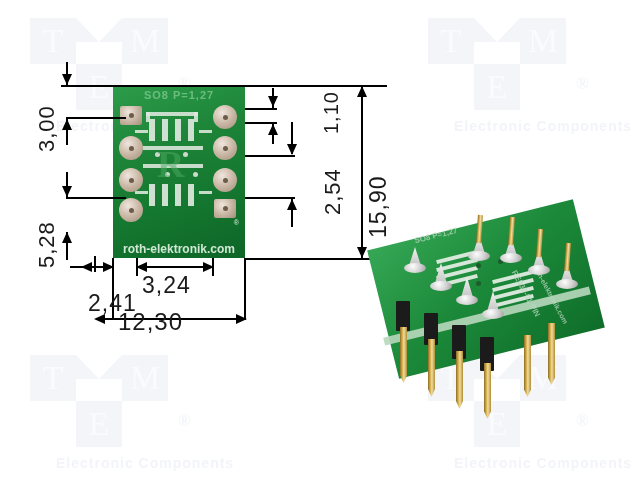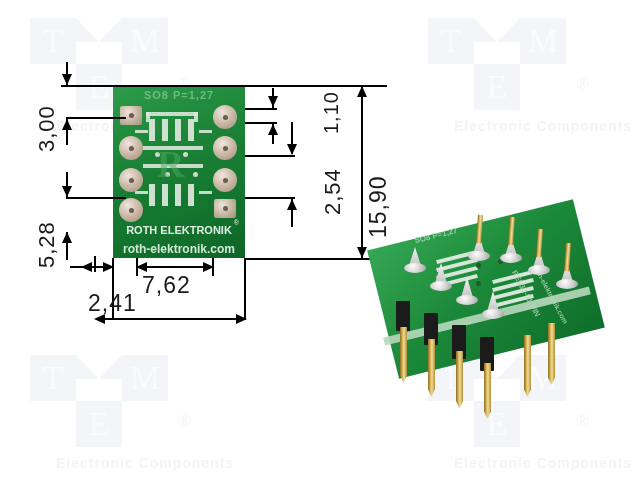--- a/index.html
+++ b/index.html
@@ -182,21 +182,20 @@
     <div class="pad round" style="left:100px;top:50px;width:24px;height:24px;">
         <div class="hole"></div>
       </div>
     <div class="pad round" style="left:100px;top:82px;width:24px;height:24px;">
         <div class="hole"></div>
       </div>
     <div class="pad sq" style="left:101px;top:113px;width:22px;height:19px;">
         <div class="hole"></div>
       </div>
 
-    <div class="silk-brand">ROTH ELEKTRONIK</div>
     <div class="silk-reg" style="right:6px;bottom:32px;">®</div>
     <div class="silk-url">roth-elektronik.com</div>
   </div>
 
   <div class="ln h" style="left:61px;top:85px;width:184px;"></div>
 
   <div class="ln v" style="left:66px;top:62px;height:24px;"></div>
   <div class="arrow arr-down" style="left:62px;top:74px;"></div>
   <div class="ln h" style="left:66px;top:117px;width:60px;"></div>
   <div class="ln v" style="left:66px;top:117px;height:28px;"></div>
@@ -236,31 +235,32 @@
 
   <div class="ln v" style="left:112px;top:258px;height:60px;"></div>
   <div class="ln v" style="left:244px;top:258px;height:60px;"></div>
   <div class="ln v" style="left:136px;top:258px;height:18px;"></div>
   <div class="ln v" style="left:212px;top:258px;height:18px;"></div>
   <div class="ln v" style="left:94px;top:256px;height:16px;"></div>
 
   <div class="ln h" style="left:138px;top:266px;width:74px;"></div>
   <div class="arrow arr-left" style="left:136px;top:262px;"></div>
   <div class="arrow arr-right" style="left:203px;top:262px;"></div>
-  <div class="dim-label" style="left:142px;top:272px;font-size:23px;">7,62</div>
+  <div class="dim-label" style="left:142px;top:272px;font-size:23px;">3,24</div>
 
   <div class="ln h" style="left:88px;top:266px;width:24px;"></div>
   <div class="arrow arr-right" style="left:103px;top:262px;"></div>
   <div class="arrow arr-left" style="left:81px;top:262px;"></div>
   <div class="ln h" style="left:70px;top:266px;width:14px;"></div>
   <div class="dim-label" style="left:88px;top:290px;font-size:23px;">2,41</div>
 
   <div class="ln h" style="left:96px;top:318px;width:150px;"></div>
   <div class="arrow arr-left" style="left:94px;top:314px;"></div>
   <div class="arrow arr-right" style="left:236px;top:314px;"></div>
+  <div class="dim-label" style="left:118px;top:308px;font-size:24px;">12,30</div>
 
   <div id="photo">
 
     <div class="board3d" style="left:8px;top:8px;width:212px;height:132px;
          transform:rotate(-14deg);transform-origin:50% 50%;"></div>
     <div class="board-edge" style="left:9px;top:97px;width:212px;height:8px;
          transform:rotate(-14deg);transform-origin:50% 50%;opacity:.9;"></div>
 
     <div class="p-trace" style="left:64px;top:40px;width:42px;height:4px;transform:rotate(-14deg);"></div>
     <div class="p-trace" style="left:64px;top:48px;width:42px;height:4px;transform:rotate(-14deg);"></div>

